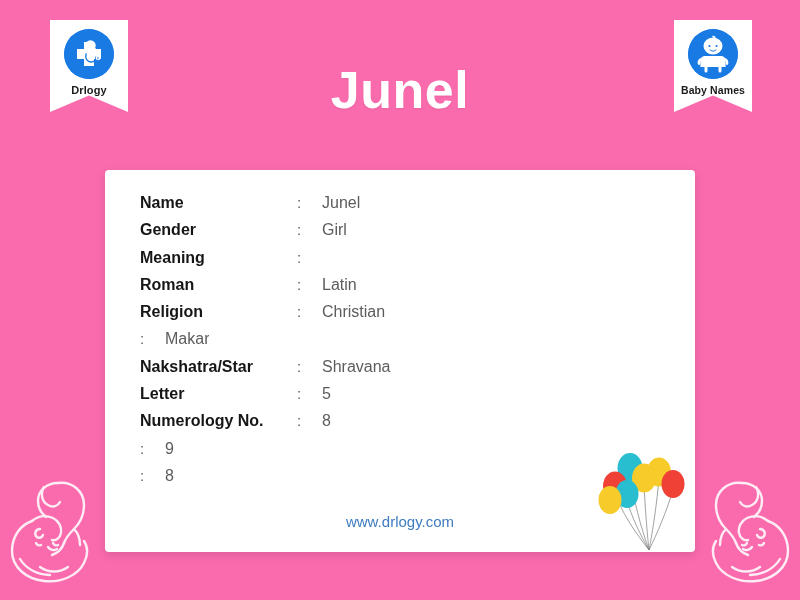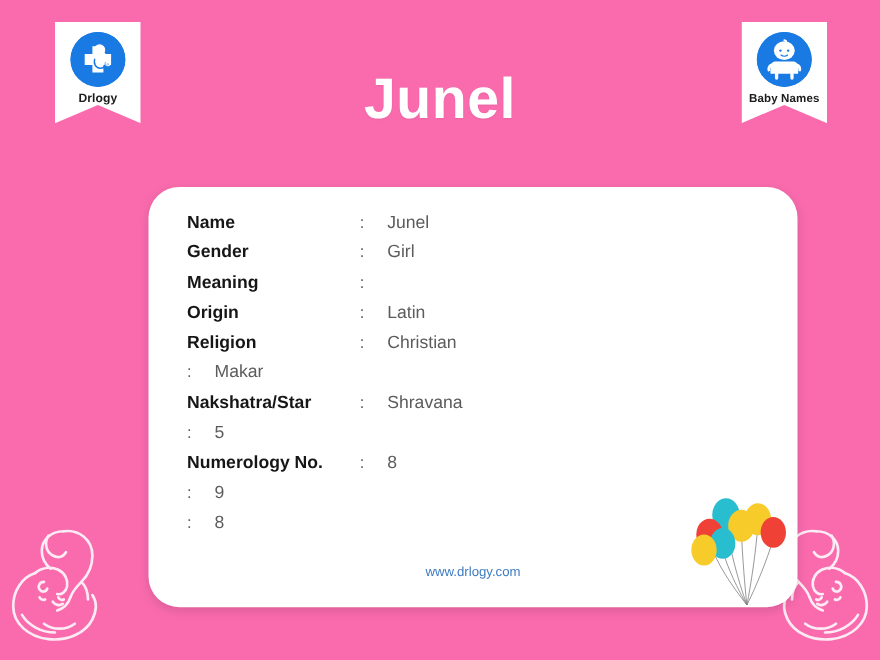--- a/index.html
+++ b/index.html
@@ -75,24 +75,23 @@
   }
 
   
   .card {
     position:absolute;
     left:105px;
     top:170px;
     width:590px;
     height:382px;
     background:#ffffff;
-    border-radius:28px;
+    border-radius:4px;
     box-shadow:0 3px 10px rgba(0,0,0,.13);
     overflow:hidden;
-    margin-left:30px;
   }
   .rows {
     position:absolute;
     left:35px;
     top:24px;
     width:540px;
   }
   .row {
     display:flex;
     align-items:baseline;
@@ -119,21 +118,21 @@
     overflow:hidden;
     text-overflow:ellipsis;
     max-width:355px;
   }
 
   .site {
     position:absolute;
     left:0; right:0;
     top:343px;
     text-align:center;
-    font-size:12px;
+    font-size:15px;
     color:#3e7cc0;
   }
 
   .balloons {
     position:absolute;
     right:6px;
     bottom:-4px;
     width:92px;
     height:112px;
     pointer-events:none;
@@ -219,21 +218,21 @@
       <span class="sep">:</span>
       <span class="value">Girl</span>
     </div>
 
     <div class="row">
       <span class="label">Meaning</span>
       <span class="sep">:</span>
     </div>
 
     <div class="row">
-      <span class="label">Origin</span>
+      <span class="label">Roman</span>
       <span class="sep">:</span>
       <span class="value">Latin</span>
     </div>
 
     <div class="row">
       <span class="label">Religion</span>
       <span class="sep">:</span>
       <span class="value">Christian</span>
     </div>
 
@@ -242,20 +241,21 @@
       <span class="value">Makar</span>
     </div>
 
     <div class="row">
       <span class="label">Nakshatra/Star</span>
       <span class="sep">:</span>
       <span class="value">Shravana</span>
     </div>
 
     <div class="row">
+      <span class="label">Letter</span>
       <span class="sep">:</span>
       <span class="value">5</span>
     </div>
 
     <div class="row">
       <span class="label">Numerology No.</span>
       <span class="sep">:</span>
       <span class="value">8</span>
     </div>
 

